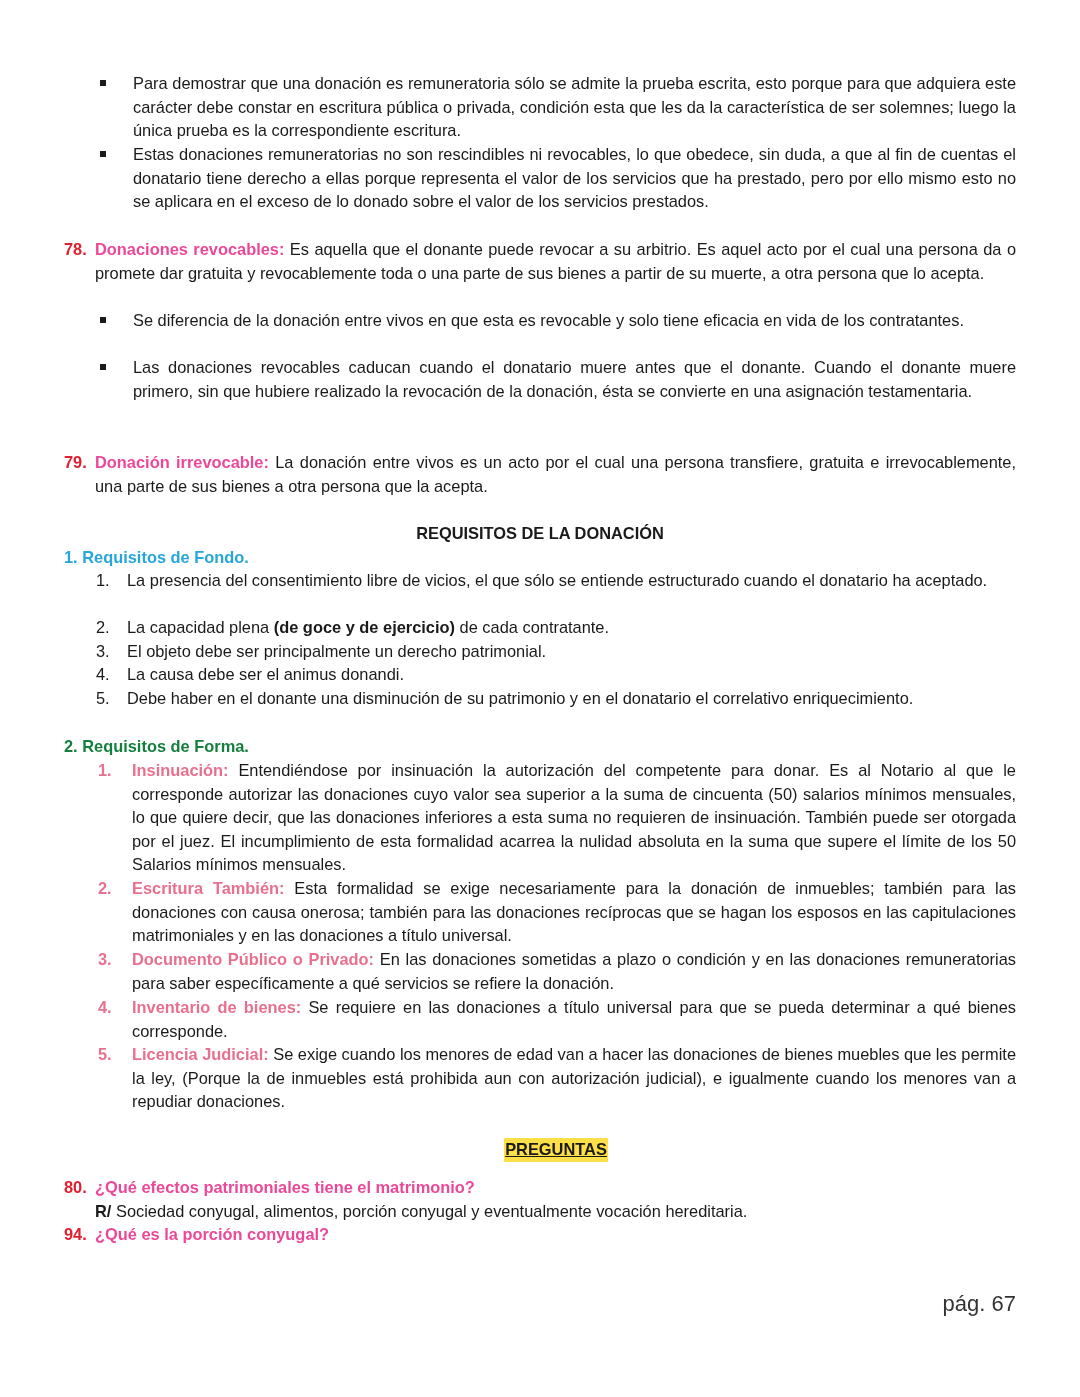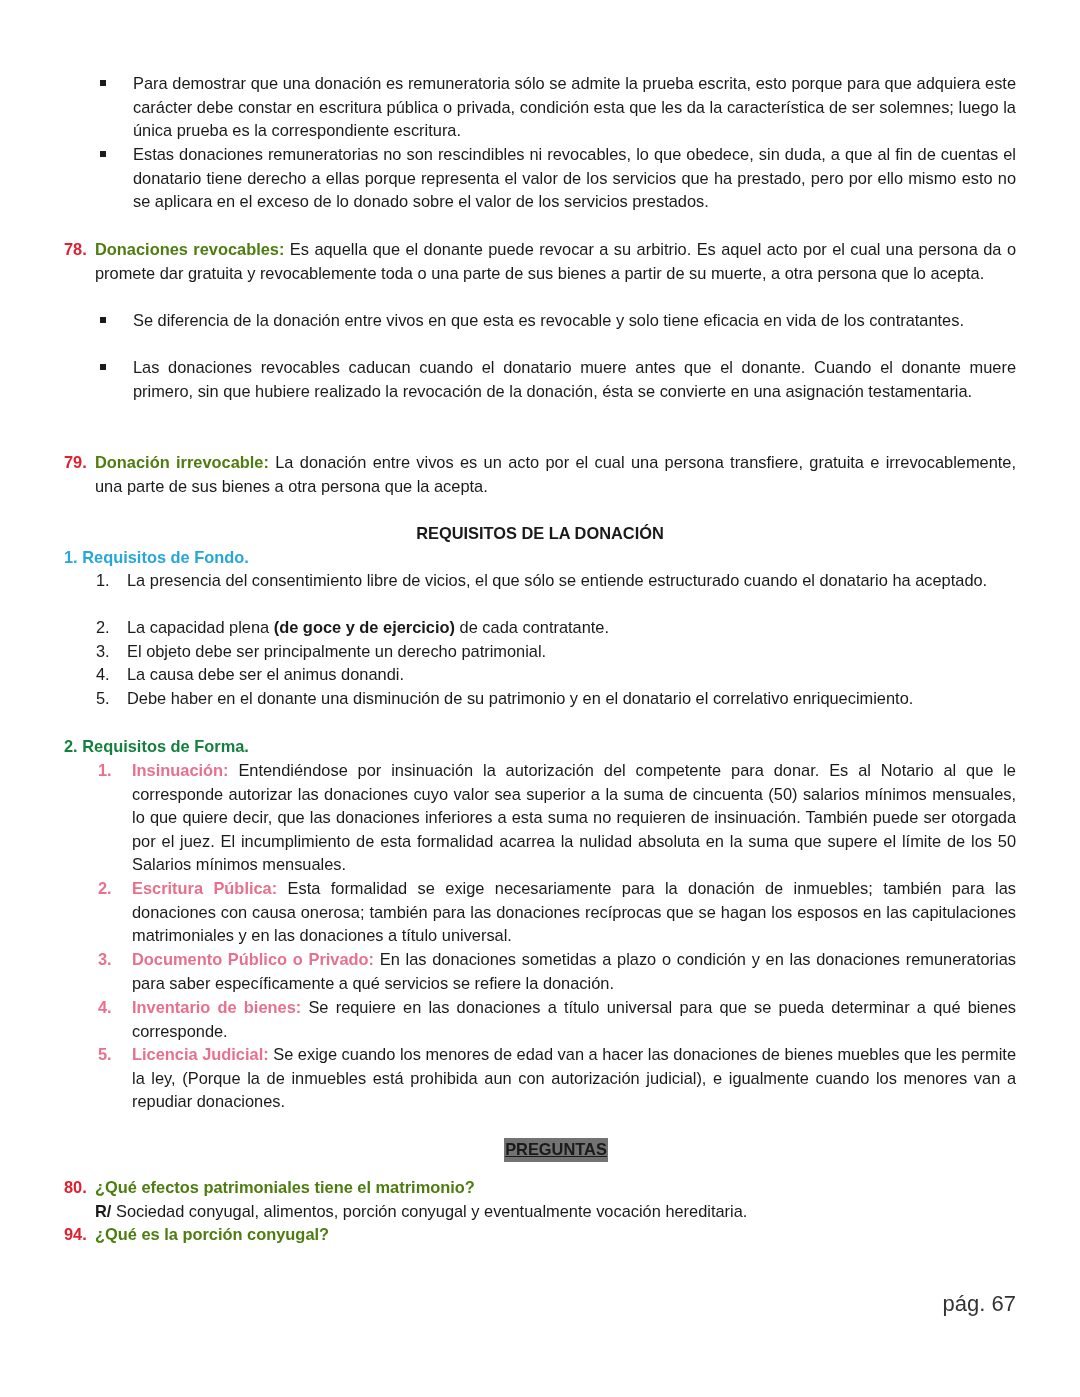--- a/index.html
+++ b/index.html
@@ -10,36 +10,36 @@
   }
   .page { position: absolute; left: 0; top: 8px; width: 1080px; height: 1397px; }
 
   .bullet-row { position: absolute; left: 100px; right: 64px; line-height: 23.5px; }
   .bullet-row .sq { position: absolute; left: 0; top: 8px; width: 6px; height: 6px; background: #1a1a1a; }
   .bullet-row .txt { margin-left: 33px; text-align: justify; }
 
   .num-item { position: absolute; left: 64px; right: 64px; line-height: 23.5px; }
   .num-item .num { position: absolute; left: 0; top: 0; font-weight: bold; color: #e0202e; }
   .num-item .body { margin-left: 31px; text-align: justify; }
-  .red-b { color: #4d7c0f; font-weight: bold; }
+  .red-b { color: #ec4899; font-weight: bold; }
 
   .center-head { position: absolute; left: 0; width: 1080px; text-align: center; font-weight: bold; line-height: 23.5px; }
   .sub-head { position: absolute; left: 64px; font-weight: bold; line-height: 23.5px; }
   .blue { color: #27a6d9; }
   .lavender { color: #15803d; }
   .pink { color: #e8708f; font-weight: bold; }
 
   .ol-item { position: absolute; left: 96px; right: 64px; line-height: 23.5px; }
   .ol-item .n { position: absolute; left: 0; top: 0; }
   .ol-item .t { margin-left: 31px; text-align: justify; }
   .ol-item.forma { left: 98px; }
   .ol-item.forma .n { color: #e8708f; font-weight: bold; }
   .ol-item.forma .t { margin-left: 34px; }
 
-  .preguntas { display: inline-block; background: #737373; text-decoration: underline; padding: 0 1px; }
+  .preguntas { display: inline-block; background: #fde047; text-decoration: underline; padding: 0 1px; }
 
   .footer { position: absolute; right: 64px; top: 1283px; font-size: 22px; color: #333; }
 </style>
 </head>
 <body>
 
 <div class="page">
 
   <div class="bullet-row" style="top:64px;">
     <span class="sq"></span>
@@ -98,21 +98,21 @@
   </div>
 
   <div class="sub-head lavender" style="top:727px;">2. Requisitos de Forma.</div>
 
   <div class="ol-item forma" style="top:751px;">
     <span class="n">1.</span>
     <div class="t"><span class="pink">Insinuación:</span><span> Entendiéndose por insinuación la autorización del competente para donar. Es al Notario al que le corresponde autorizar las donaciones cuyo valor sea superior a la suma de cincuenta (50) salarios mínimos mensuales, lo que quiere decir, que las donaciones inferiores a esta suma no requieren de insinuación. También puede ser otorgada por el juez. El incumplimiento de esta formalidad acarrea la nulidad absoluta en la suma que supere el límite de los 50 Salarios mínimos mensuales.</span></div>
   </div>
   <div class="ol-item forma" style="top:869px;">
     <span class="n">2.</span>
-    <div class="t"><span class="pink">Escritura Pública:</span><span> Esta formalidad se exige necesariamente para la donación de inmuebles; también para las donaciones con causa onerosa; también para las donaciones recíprocas que se hagan los esposos en las capitulaciones matrimoniales y en las donaciones a título universal.</span></div>
+    <div class="t"><span class="pink">Escritura También:</span><span> Esta formalidad se exige necesariamente para la donación de inmuebles; también para las donaciones con causa onerosa; también para las donaciones recíprocas que se hagan los esposos en las capitulaciones matrimoniales y en las donaciones a título universal.</span></div>
   </div>
   <div class="ol-item forma" style="top:940px;">
     <span class="n">3.</span>
     <div class="t"><span class="pink">Documento Público o Privado:</span><span> En las donaciones sometidas a plazo o condición y en las donaciones remuneratorias para saber específicamente a qué servicios se refiere la donación.</span></div>
   </div>
   <div class="ol-item forma" style="top:988px;">
     <span class="n">4.</span>
     <div class="t"><span class="pink">Inventario de bienes:</span><span> Se requiere en las donaciones a título universal para que se pueda determinar a qué bienes corresponde.</span></div>
   </div>
   <div class="ol-item forma" style="top:1035px;">

